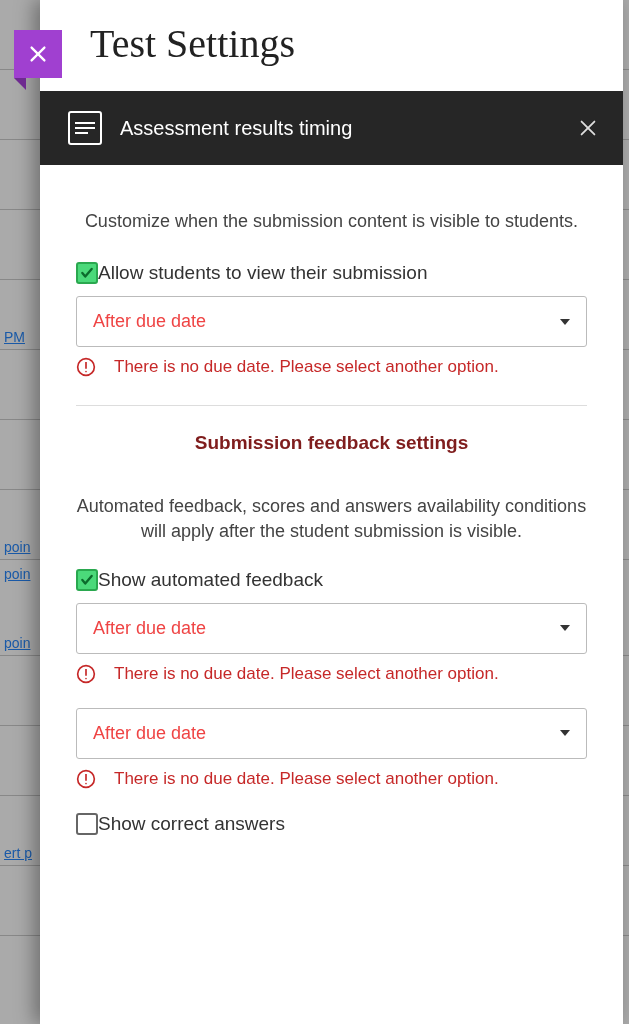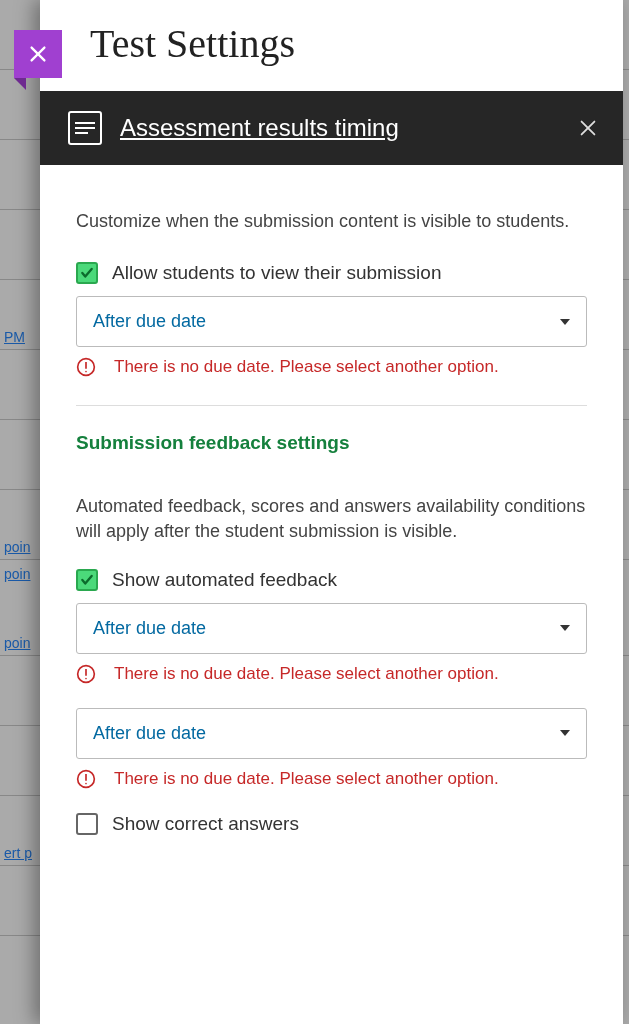--- a/index.html
+++ b/index.html
@@ -63,66 +63,67 @@
   .panel-bar .doc-icon::after {
     content: "";
     position: absolute;
     left: -6px; bottom: -6px;
     width: 0; height: 0;
     border-top: 8px solid #fff;
     border-left: 8px solid transparent;
     transform: rotate(0deg);
     display: none;
   }
-  .panel-title { font-size: 24px; flex: 1; font-weight: 400; text-decoration: underline; }
+  .panel-title { font-size: 20px; flex: 1; font-weight: 400; }
   .panel-close { width: 22px; height: 22px; cursor: pointer; color: #ddd; }
   .body {
     padding: 44px 36px 10px 36px;
     overflow: auto;
     flex: 1;
+    text-align: center;
   }
   .intro { font-size: 18px; color: #444; line-height: 1.4; margin-bottom: 28px; }
-  .option-row { display: flex; align-items: center; gap: 14px; margin-bottom: 12px; }
+  .option-row { display: flex; align-items: center; margin-bottom: 12px; }
   .checkbox {
     width: 22px; height: 22px;
     border: 2px solid #2aa84f;
     border-radius: 3px;
     background: #4bd97a;
     display: inline-flex; align-items: center; justify-content: center;
     cursor: pointer;
     flex-shrink: 0;
   }
   .checkbox.unchecked { background: #fff; border-color: #666; }
   .checkbox svg { width: 14px; height: 14px; color: #0b6b2c; }
   .option-label { font-size: 19px; color: #333; }
   .select {
     width: 100%;
     border: 1px solid #bbb;
     border-radius: 3px;
     padding: 14px 16px;
     font-size: 18px;
-    color: #0369a1;
+    color: #ef4444;
     display: flex; align-items: center; justify-content: space-between;
     cursor: pointer;
     background: #fff;
   }
   .caret {
     width: 0; height: 0;
     border-left: 5px solid transparent;
     border-right: 5px solid transparent;
     border-top: 6px solid #333;
   }
   .error {
     display: flex; align-items: center; gap: 18px;
     color: #c62828; font-size: 17px;
     margin-top: 10px;
   }
   .error svg { width: 20px; height: 20px; flex-shrink: 0; }
   .divider { border: none; border-top: 1px solid #ddd; margin: 28px 0 26px 0; }
-  .section-title { font-size: 19px; font-weight: 700; color: #15803d; margin-bottom: 18px; }
+  .section-title { font-size: 19px; font-weight: 700; color: #7f1d1d; margin-bottom: 18px; }
   .section-desc { font-size: 18px; color: #444; line-height: 1.4; margin-bottom: 24px; margin-top: 40px; }
   .group { margin-bottom: 24px; }
 </style>
 </head>
 <body>
 
 <div class="backdrop">
   <div class="bg-row">
       <span></span>
     </div>

